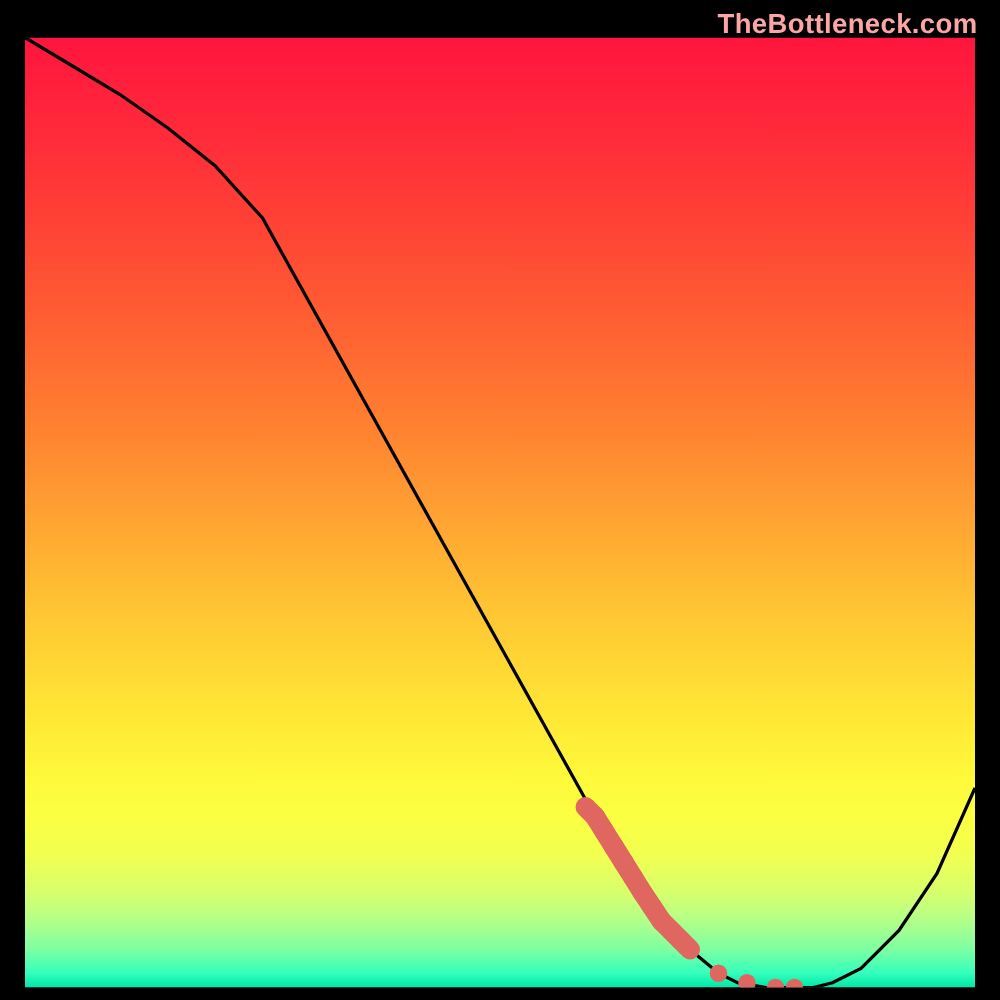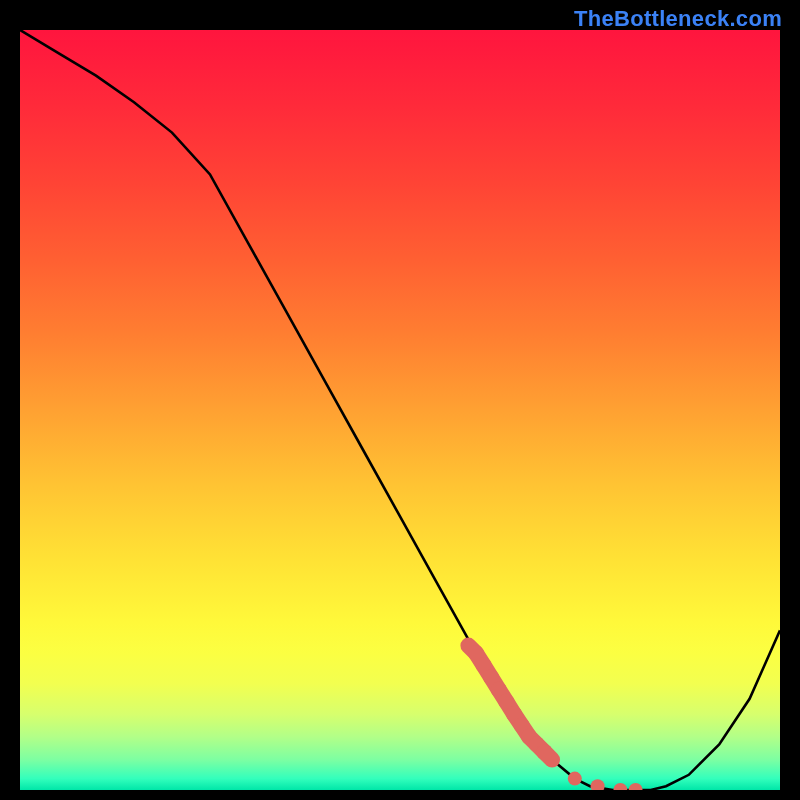--- a/index.html
+++ b/index.html
@@ -23,21 +23,21 @@
     position: absolute;
     left: 0;
     top: 0;
     width: 760px;
     height: 760px;
   }
   .watermark {
     position: absolute;
     top: 6px;
     right: 18px;
-    color: #3b82f6;
+    color: #fca5a5;
     font-size: 22px;
     font-weight: 600;
     letter-spacing: 0.3px;
     font-family: Arial, Helvetica, sans-serif;
   }
 </style>
 </head>
 <body>
 
 <div class="watermark">TheBottleneck.com</div>

